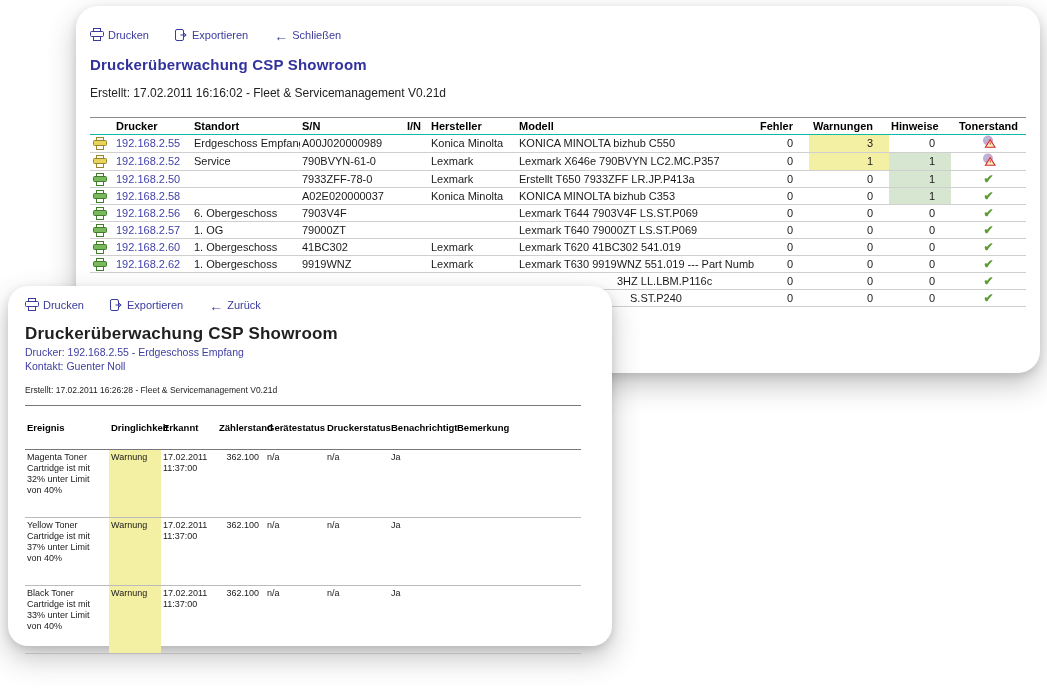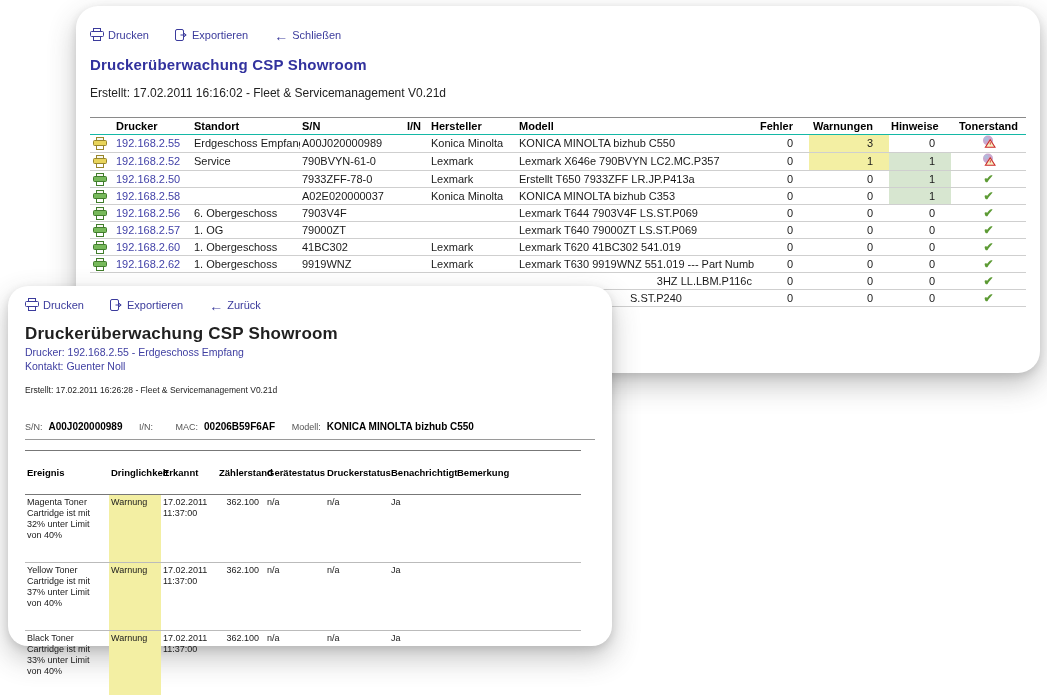--- a/index.html
+++ b/index.html
@@ -37,21 +37,21 @@
     border-top:1px solid #8a8a8a; border-bottom:1px solid #14b8a6; padding:0 2px; }
   .ovtable td { height:17px; line-height:15px; border-bottom:1px solid #cfcfcf;
     padding:0 2px; color:#1a1a1a; white-space:nowrap; overflow:hidden; }
   .ovtable th.num, .ovtable td.num { text-align:right; padding-right:16px; }
   .ovtable th.ctr, .ovtable td.ctr { text-align:center; }
   .ovtable td.icon-c { padding-left:3px; }
   .ip { color:#4242a8; text-decoration:none; }
   td.hl-yellow { background:#f3efa3; }
   td.hl-green  { background:#d7e6d0; }
   .check { color:#5d9b35; font-size:12px; font-weight:bold; }
-  tr.partial.p1 td.modell { padding-left:100px;text-align:right; }
+  tr.partial.p1 td.modell { padding-left:100px; }
   tr.partial.p2 td.modell { padding-left:113px; }
 
   
   .ident { margin:26px 17px 0 17px; border-bottom:1px solid #9a9a9a;
     padding-bottom:7px; font-size:9px; color:#555; }
   .ident b { color:#000; font-size:10px; margin-right:14px; }
   .ident .lbl { margin-right:6px; }
 
   
   .evtable { width:556px; margin:10px 0 12px 17px; font-size:9px; }
@@ -330,26 +330,20 @@
       <span class="arrow">←</span>
       <span>Zurück</span>
     </span>
   </div>
 
   <div class="pagetitle">Druckerüberwachung CSP Showroom</div>
   <div class="subline first">Drucker: 192.168.2.55 - Erdgeschoss Empfang</div>
   <div class="subline">Kontakt: Guenter Noll</div>
   <div class="meta">Erstellt: 17.02.2011 16:26:28 - Fleet &amp; Servicemanagement V0.21d</div>
 
-  <div class="ident">
-    <span class="lbl">S/N:</span><b>A00J020000989</b>
-    <span class="lbl">I/N:</span><b></b>
-    <span class="lbl">MAC:</span><b>00206B59F6AF</b>
-    <span class="lbl">Modell:</span><b>KONICA MINOLTA bizhub C550</b>
-  </div>
 
   <table class="evtable">
     <colgroup>
       <col style="width:84px">
         <col style="width:52px">
         <col style="width:56px">
         <col style="width:48px">
       <col style="width:60px">
         <col style="width:64px">
         <col style="width:66px">

